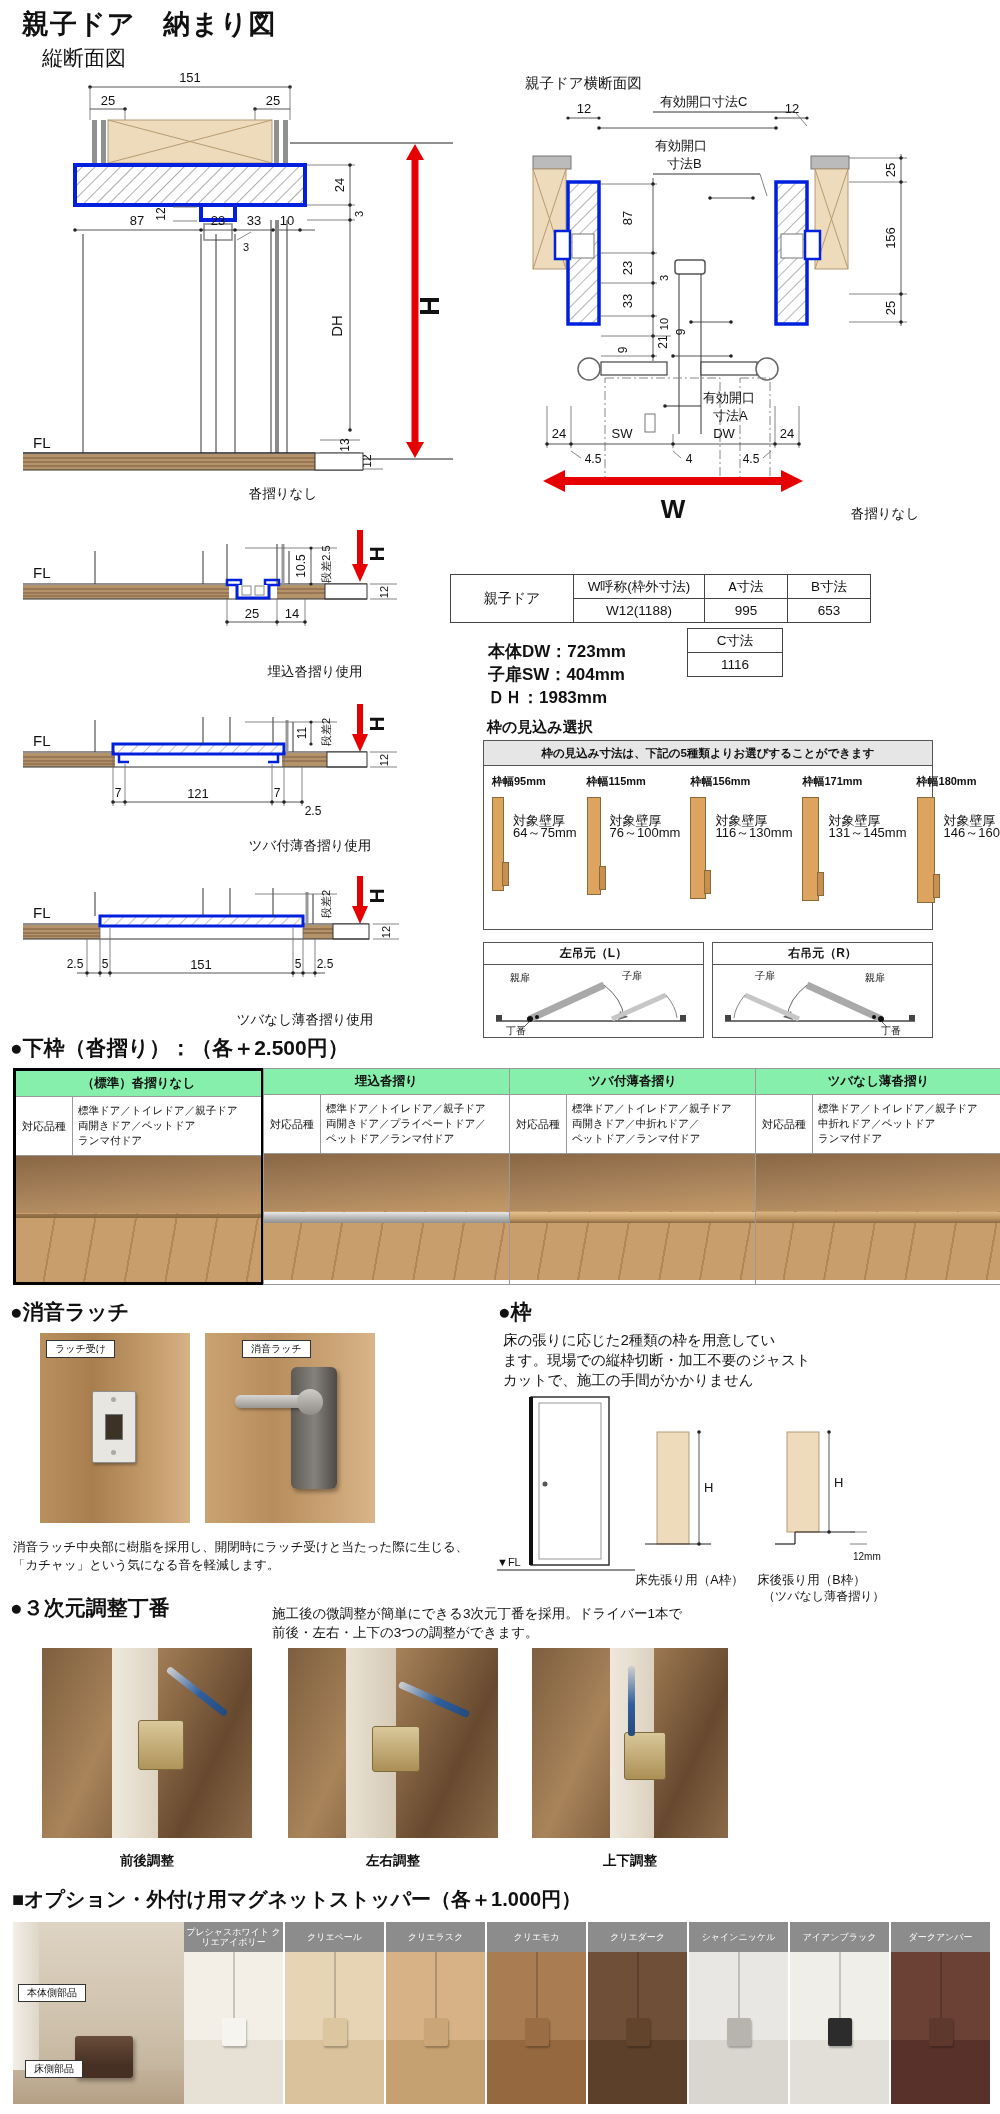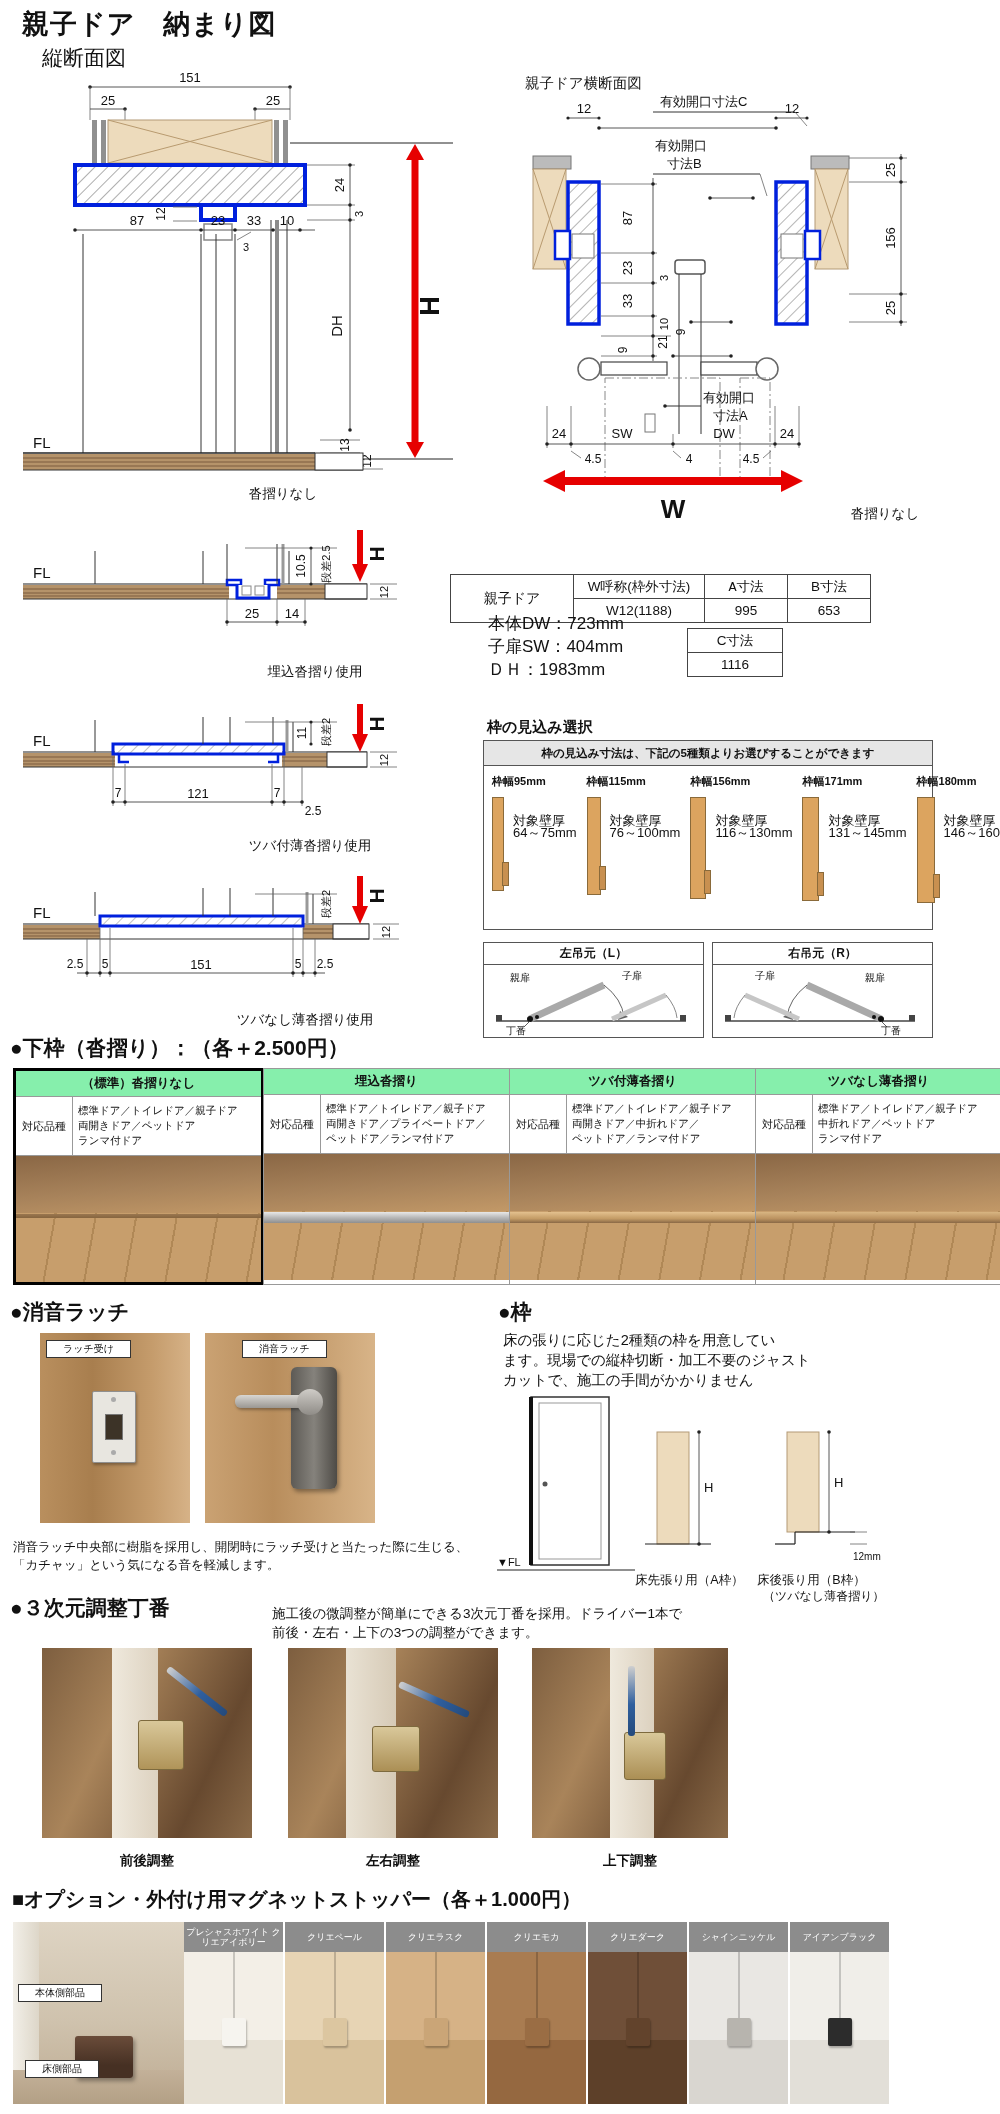--- a/index.html
+++ b/index.html
@@ -49,21 +49,21 @@
   .so-row{display:flex;border-bottom:1px solid #999;height:58px;}
   .so-lab{width:56px;border-right:1px solid #999;font-size:11px;display:flex;align-items:center;justify-content:center;}
   .so-types{flex:1;font-size:10.5px;line-height:15px;padding:6px 2px 0 5px;white-space:nowrap;}
   .so-photo{height:126px;position:relative;overflow:hidden;background:linear-gradient(175deg,#8a6745 0%,#a8835b 30%,#c49a68 55%,#d2a977 100%);}
   .so-photo .planks{position:absolute;left:0;right:0;top:45%;bottom:0;background:repeating-linear-gradient(100deg,#c79e6c 0 38px,#b08856 38px 40px);}
   .so-photo .sill{position:absolute;left:-5px;right:-5px;top:46%;height:11px;}
   .sill-none{background:linear-gradient(#9a774f,#86653f);height:4px !important;}
   .sill-metal{background:linear-gradient(#e8e8e8,#b9b9b9 50%,#8f8f8f);}
   .sill-flange{background:linear-gradient(#e3c08e,#c49c66 60%,#8a6946);}
   .sill-flat{background:linear-gradient(#d8b582,#bb9260 60%,#8a6946);}
-  .tag{position:absolute;background:#fff;border:1px solid #333;font-size:10px;line-height:14px;padding:1px 16px;white-space:nowrap;}
+  .tag{position:absolute;background:#fff;border:1px solid #333;font-size:10px;line-height:14px;padding:1px 8px;white-space:nowrap;}
   
   .ph-latch1{background:linear-gradient(90deg,#b98f5e,#a87e4e 35%,#c59c6c 75%,#d6b287);}
   .ph-latch2{background:linear-gradient(90deg,#caa273,#b88d5c 40%,#d8b488);}
   .ph-h3d{background:linear-gradient(115deg,#7d5e3f,#a9845a 35%,#67492f 75%,#8a6a48);}
   .cap-b{font-size:13.5px;font-weight:bold;text-align:center;}
   .small-cap{font-size:12.5px;line-height:18px;}
   
   .sw-col{position:absolute;top:0;width:100px;}
   .sw-head{background:#8c8c8c;color:#fff;font-size:9px;line-height:10.5px;height:30px;display:flex;align-items:center;justify-content:center;text-align:center;padding:0 2px;box-sizing:border-box;border-right:1px solid #fff;}
   .sw-photo{height:152px;position:relative;border-right:1px solid #fff;overflow:hidden;}
@@ -534,21 +534,21 @@
   <table class="spec abs" style="left:687px;top:628px;padding-left:35px;">
     <tbody>
         <tr>
           <td style="width:82px;">C寸法</td>
         </tr>
     <tr>
           <td>1116</td>
         </tr>
   </tbody>
     </table>
-  <div class="abs dimtext" style="left:488px;top:612px;">
+  <div class="abs dimtext" style="left:488px;top:640px;font-weight:bold;">
     <div>本体DW：723mm</div>
     <div>子扉SW：404mm</div>
     <div>ＤＨ：1983mm</div>
   </div>
 
   <div class="abs" style="left:487px;top:718px;font-size:15px;font-weight:bold;">枠の見込み選択</div>
   <div class="abs fd-box" style="left:483px;top:740px;width:448px;height:188px;">
     <div class="fd-head">枠の見込み寸法は、下記の5種類よりお選びすることができます</div>
     <div class="fd-opts">
       <div class="fd-opt">
@@ -845,15 +845,23 @@
         </div>
     </div>
     <div class="sw-col" style="left:606px;">
       <div class="sw-head">アイアンブラック</div>
       <div class="sw-photo" style="background: rgb(240, 238, 233);">
           <div class="sw-seam"></div>
           <div class="sw-floor" style="background: rgb(226, 223, 216);"></div>
           <div class="sw-block" style="background: rgb(44, 44, 44);"></div>
         </div>
     </div>
+    <div class="sw-col" style="left:707px;">
+      <div class="sw-head">ダークアンバー</div>
+      <div class="sw-photo" style="background: rgb(107, 65, 53);">
+          <div class="sw-seam"></div>
+          <div class="sw-floor" style="background: rgb(88, 50, 42);"></div>
+          <div class="sw-block" style="background: rgb(94, 56, 45);"></div>
+        </div>
+    </div>
   </div>
 
 </div>
 
 </body></html>

